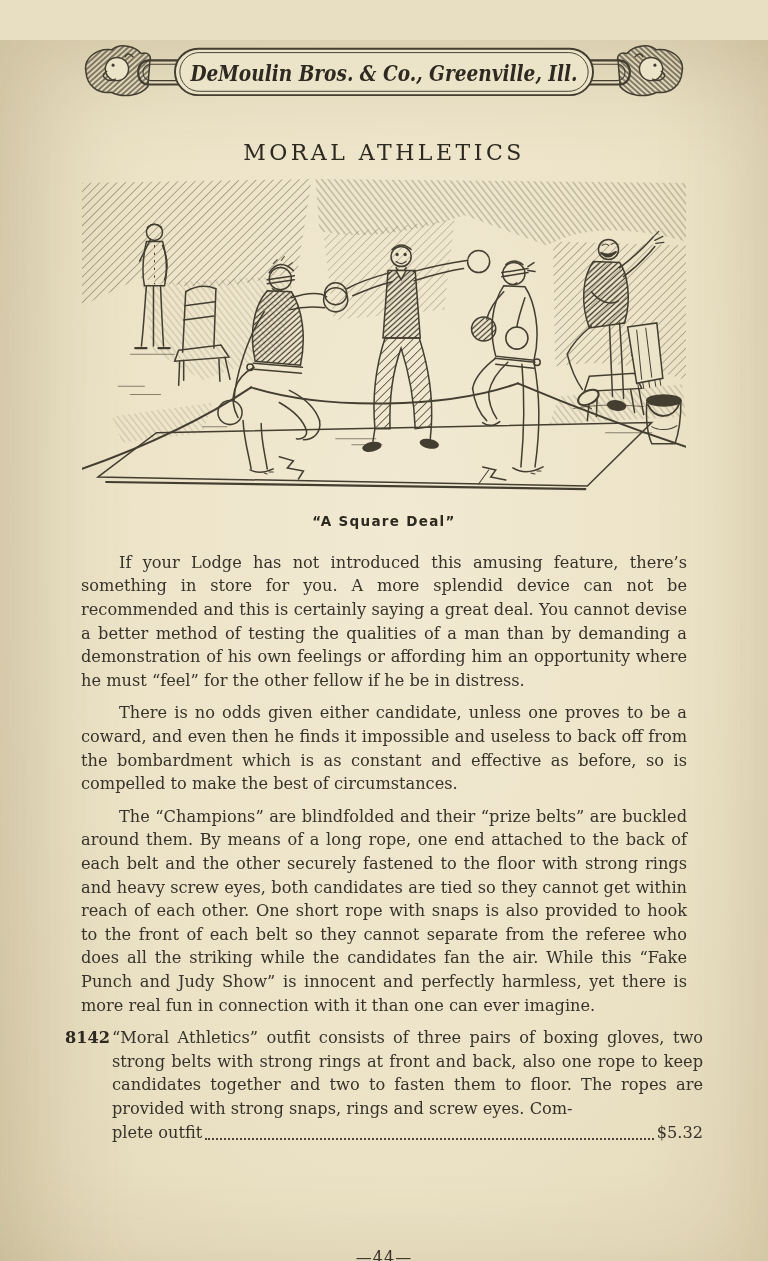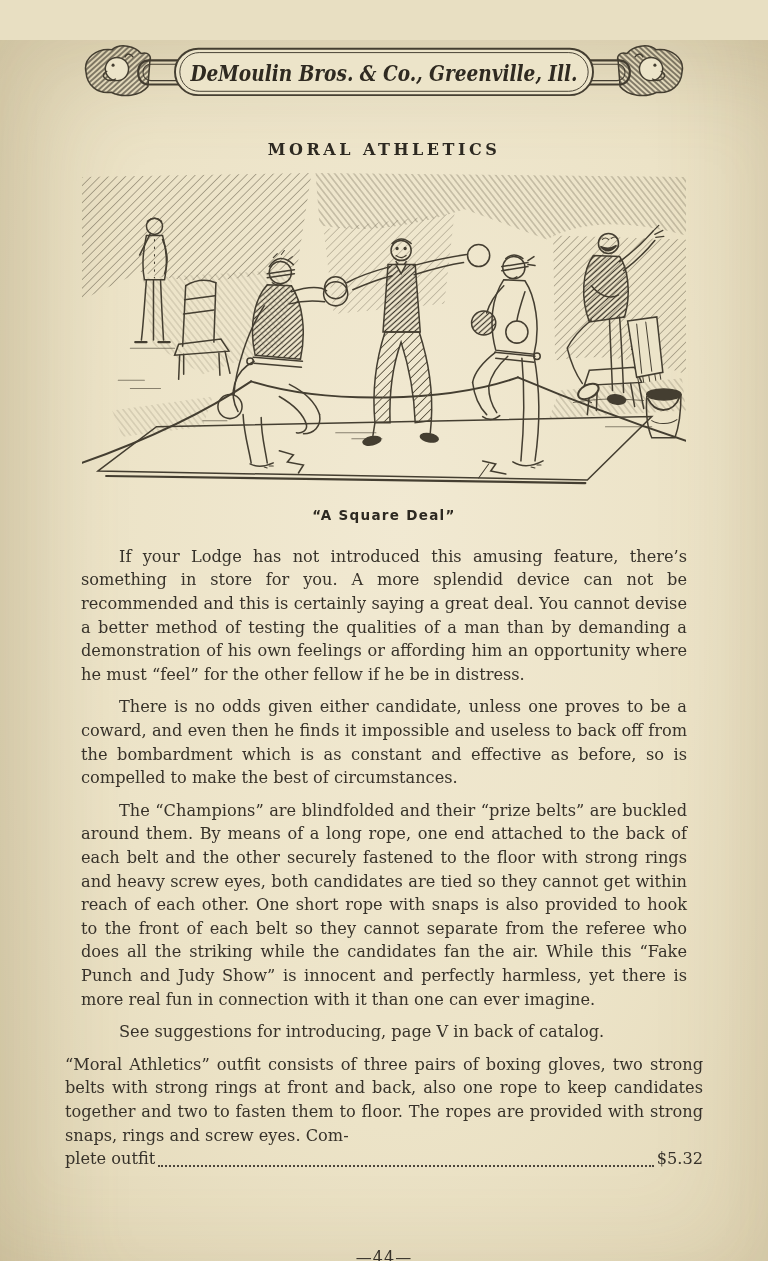--- a/index.html
+++ b/index.html
@@ -4,21 +4,21 @@
 <style>
   html,body{margin:0;padding:0;}
   body{width:768px;height:1261px;overflow:hidden;background:#e8dfc2;}
   .page{
     position:relative;width:768px;height:1261px;
     background:radial-gradient(ellipse at 52% 38%, #f1e9d2 0%, #ece3c7 55%, #e1d6b5 100%);
     box-shadow:inset 45px 35px 90px rgba(120,100,55,.16), inset -30px -45px 90px rgba(120,100,55,.12);
     font-family:"DejaVu Serif", serif;color:#37322a;
   }
   .banner{display:block;width:600px;margin:40px auto 0;}
-  .title{text-align:center;margin-top:34px;font-size:16px;font-weight:bold;
+  .title{text-align:center;margin-top:34px;font-size:22px;font-weight:normal;
     letter-spacing:3.5px;color:#2d2921;}
   .figure{width:604px;margin:14px auto 0;}
   .figure svg{display:block;width:100%;}
   .caption{text-align:center;font-family:"DejaVu Sans", sans-serif;font-weight:bold;
     font-size:13.5px;letter-spacing:1.3px;margin-top:22px;color:#2d2921;}
   .bodytext{width:638px;margin:22px auto 0;font-size:16.2px;line-height:23.6px;text-align:justify;}
   p.para{margin:0 16px 9px;text-indent:38px;}
   .item{display:flex;margin:2px 0 9px;}
   .item-num{width:47px;flex:none;font-weight:bold;color:#2d2921;}
   .item-body{flex:1;}
@@ -224,23 +224,23 @@
       </g>
     </svg>
   </div>
 
   <div class="caption">“A Square Deal”</div>
 
   <div class="bodytext">
     <p class="para">If your Lodge has not introduced this amusing feature, there’s something in store for you.  A more splendid device can not be recommended and this is certainly saying a great deal.  You cannot devise a better method of testing the qualities of a man than by demanding a demonstration of his own feelings or affording him an opportunity where he must “feel” for the other fellow if he be in distress.</p>
     <p class="para">There is no odds given either candidate, unless one proves to be a coward, and even then he finds it impossible and useless to back off from the bombardment which is as constant and effective as before, so is compelled to make the best of circumstances.</p>
     <p class="para">The “Champions” are blindfolded and their “prize belts” are buckled around them.  By means of a long rope, one end attached to the back of each belt and the other securely fastened to the floor with strong rings and heavy screw eyes, both candidates are tied so they cannot get within reach of each other.  One short rope with snaps is also provided to hook to the front of each belt so they cannot separate from the referee who does all the striking while the candidates fan the air.  While this “Fake Punch and Judy Show” is innocent and perfectly harmless, yet there is more real fun in connection with it than one can ever imagine.</p>
-    <p class="para">See suggestions for introducing, page V in back of catalog.</p>
 
     <div class="item">
+      <span class="item-num">8142</span>
       <div class="item-body">
         <span>“Moral Athletics” outfit consists of three pairs of boxing gloves, two strong belts with strong rings at front and back, also one rope to keep candidates together and two to fasten them to floor.  The ropes are provided with strong snaps, rings and screw eyes.  Com-</span>
         <span class="price-row">
           <span class="price-prefix">plete outfit</span>
           <span class="leader"></span>
           <span class="price">$5.32</span>
         </span>
       </div>
     </div>
 

